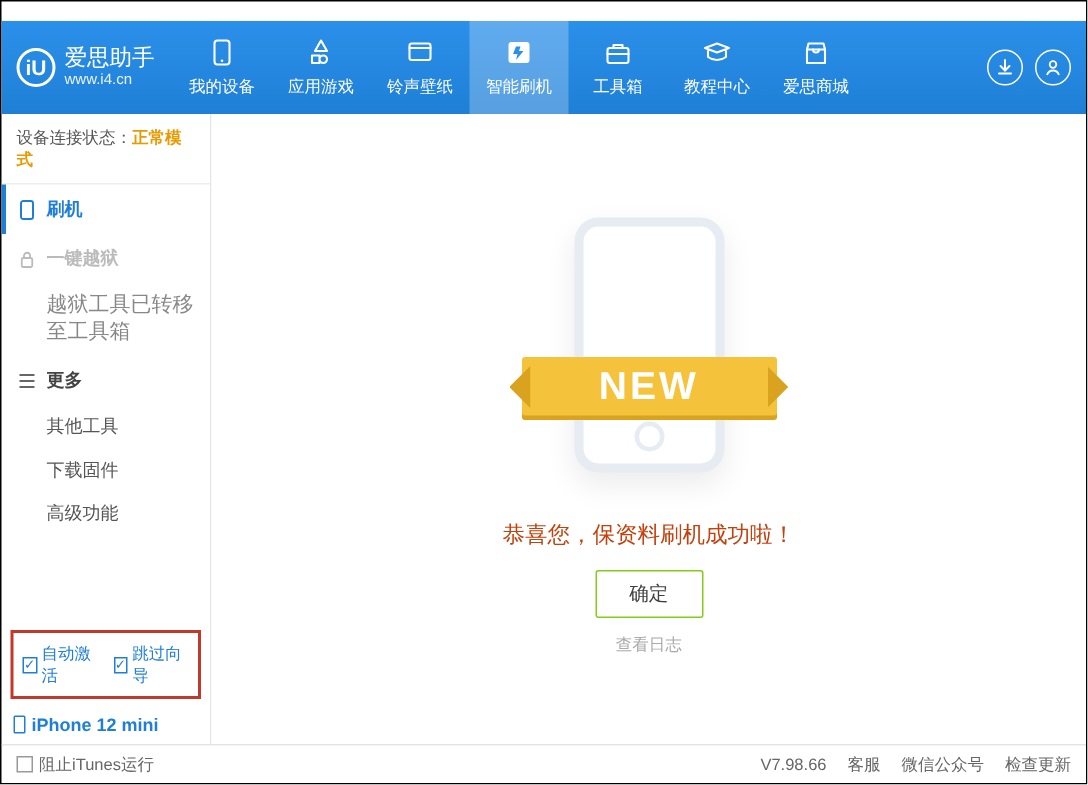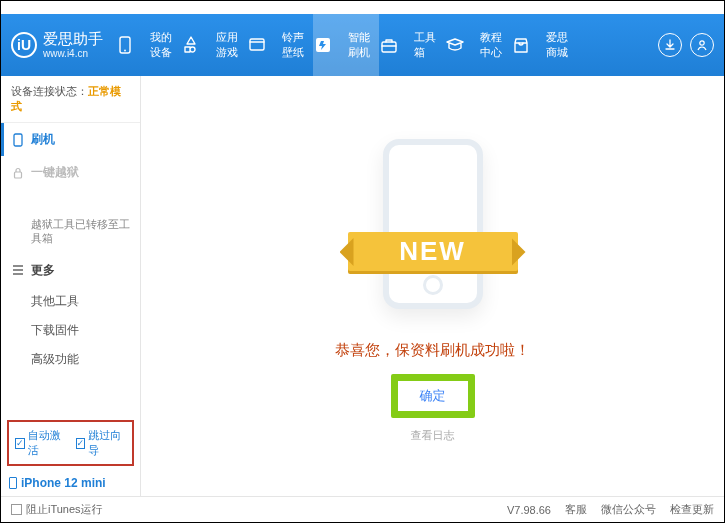--- a/index.html
+++ b/index.html
@@ -5,57 +5,57 @@
 * { margin: 0; padding: 0; box-sizing: border-box; }
 body { font-family: "Microsoft YaHei", sans-serif; font-size: 12px; color: #333; background: #fff; }
 .app { width: 725px; height: 523px; border: 1px solid #000; display: flex; flex-direction: column; overflow: hidden; }
 .header { background: linear-gradient(#2b90ea, #1f7fd6); color: #fff; height: 62px; display: flex; align-items: stretch; margin-top: 13px; }
 .logo-block { display: flex; align-items: center; padding: 0 12px 0 10px; }
 .logo-icon { width: 26px; height: 26px; border: 2px solid #fff; border-radius: 50%; display: flex; align-items: center; justify-content: center; font-weight: bold; font-size: 14px; margin-right: 6px; }
 .logo-text { display: flex; flex-direction: column; line-height: 1.1; }
 .logo-title { font-size: 15px; font-weight: normal; }
 .logo-sub { font-size: 10px; opacity: .9; }
 .nav { display: flex; flex: 1; }
-.nav-item { width: 66px; display: flex; flex-direction: row; align-items: center; justify-content: center; cursor: pointer; font-size: 11px; gap: 15px; font-family: Liberation Serif, serif; }
+.nav-item { width: 66px; display: flex; flex-direction: column; align-items: center; justify-content: center; cursor: pointer; font-size: 11px; gap: 5px; font-family: Liberation Serif, serif; }
 .nav-item.active { background: rgba(255,255,255,.25); }
 .nav-item .ico { width: 20px; height: 20px; display: flex; align-items: center; justify-content: center; }
 .win-ctrl { position: absolute; top: 2px; right: 6px; display: flex; gap: 6px; font-size: 11px; }
 .win-btn { width: 14px; height: 14px; display: flex; align-items: center; justify-content: center; cursor: pointer; opacity: .9; }
 .right-circles { display: flex; align-items: center; gap: 8px; padding: 0 10px; }
 .circle-btn { width: 24px; height: 24px; border: 1.5px solid #fff; border-radius: 50%; display: flex; align-items: center; justify-content: center; cursor: pointer; font-size: 13px; }
 .body { flex: 1; display: flex; min-height: 0; }
 .sidebar { width: 140px; border-right: 1px solid #e5e5e5; display: flex; flex-direction: column; font-size: 12px; color: #555; }
 .conn-status { padding: 8px 10px; border-bottom: 1px solid #eee; font-size: 11px; }
 .conn-status .mode { color: #e99a00; font-weight: bold; }
 .side-section { }
 .side-head { display: flex; align-items: center; gap: 6px; padding: 8px 10px; color: #444; font-weight: bold; }
 .side-head.blue { color: #1f7fd6; border-left: 3px solid #1f7fd6; padding-left: 7px; }
 .side-head .icn { width: 14px; height: 14px; display: flex; align-items: center; justify-content: center; }
 .side-item { padding: 6px 10px 6px 30px; cursor: pointer; color: #555; }
 .side-item.active { background: #e8f2fc; color: #1f7fd6; border-left: 3px solid #1f7fd6; padding-left: 27px; }
-.side-note { font-size: 11px; color: #888; padding: 4px 10px 8px 30px; line-height: 1.3; margin-top: 24px; }
+.side-note { font-size: 14px; color: #888; padding: 4px 10px 8px 30px; line-height: 1.3; }
 .red-box { border: 2px solid #c0392b; margin: 4px 6px; padding: 6px; }
 .check-row { display: flex; gap: 10px; align-items: center; }
 .check-item { display: flex; align-items: center; gap: 3px; color: #1f7fd6; font-size: 11px; cursor: pointer; }
 .check-item .cb { width: 11px; height: 11px; border: 1px solid #1f7fd6; display: flex; align-items: center; justify-content: center; font-size: 9px; color: #1f7fd6; }
 .device-block { padding: 6px 8px; }
 .dev-name { color: #1f7fd6; font-size: 12px; font-weight: bold; display: flex; align-items: center; gap: 4px; }
 .dev-name .phone-ic { width: 8px; height: 12px; border: 1.5px solid #1f7fd6; border-radius: 1px; }
 .main { flex: 1; display: flex; flex-direction: column; align-items: center; justify-content: center; position: relative; background: #fff; }
 .phone-ill { width: 150px; height: 190px; position: relative; display: flex; align-items: center; justify-content: center; }
 .phone-body { width: 100px; height: 170px; background: #fff; border: 6px solid #e6ecf2; border-radius: 16px; box-shadow: 0 8px 20px rgba(0,0,0,.08); position: relative; }
 .phone-body::after { content: ""; position: absolute; bottom: 8px; left: 50%; transform: translateX(-50%); width: 14px; height: 14px; border: 3px solid #e6ecf2; border-radius: 50%; }
 .ribbon { position: absolute; bottom: 48px; left: -10px; right: -10px; }
 .ribbon-main { background: #f5c33b; color: #fff; font-weight: bold; font-size: 26px; text-align: center; padding: 4px 0; letter-spacing: 2px; border-radius: 2px; box-shadow: 0 3px 0 #d9a21f; }
 .ribbon-end-l, .ribbon-end-r { position: absolute; top: 6px; width: 14px; height: 28px; background: #d9a21f; }
 .ribbon-end-l { left: -8px; clip-path: polygon(100% 0, 100% 100%, 0 50%); }
 .ribbon-end-r { right: -8px; clip-path: polygon(0 0, 0 100%, 100% 50%); }
 .halo { position: absolute; inset: -30px; background: radial-gradient(circle, rgba(160,200,240,.35) 0%, rgba(255,255,255,0) 65%); border-radius: 50%; z-index: -1; }
 .msg { margin-top: 22px; font-size: 15px; color: #c2410c; }
-.ok-btn { margin-top: 14px; border: 7px solid #84cc16; background: #fff; padding: 6px 22px; font-size: 13px; color: #3b82f6; cursor: pointer; border-radius: 2px; }
+.ok-btn { margin-top: 14px; border: 1px solid #84cc16; background: #fff; padding: 6px 22px; font-size: 13px; color: #404040; cursor: pointer; border-radius: 2px; }
 .log-link { margin-top: 10px; font-size: 11px; color: #aaa; cursor: pointer; }
 .footer { height: 26px; border-top: 1px solid #e5e5e5; display: flex; align-items: center; padding: 0 10px; font-size: 11px; color: #666; }
 .footer .left { display: flex; align-items: center; gap: 4px; }
 .footer .spacer { flex: 1; }
 .footer .item { margin-left: 14px; cursor: pointer; }
 .footer .cb2 { width: 11px; height: 11px; border: 1px solid #999; display: inline-block; }
 svg { display: block; }
 </style>
 </head>
 <body>

